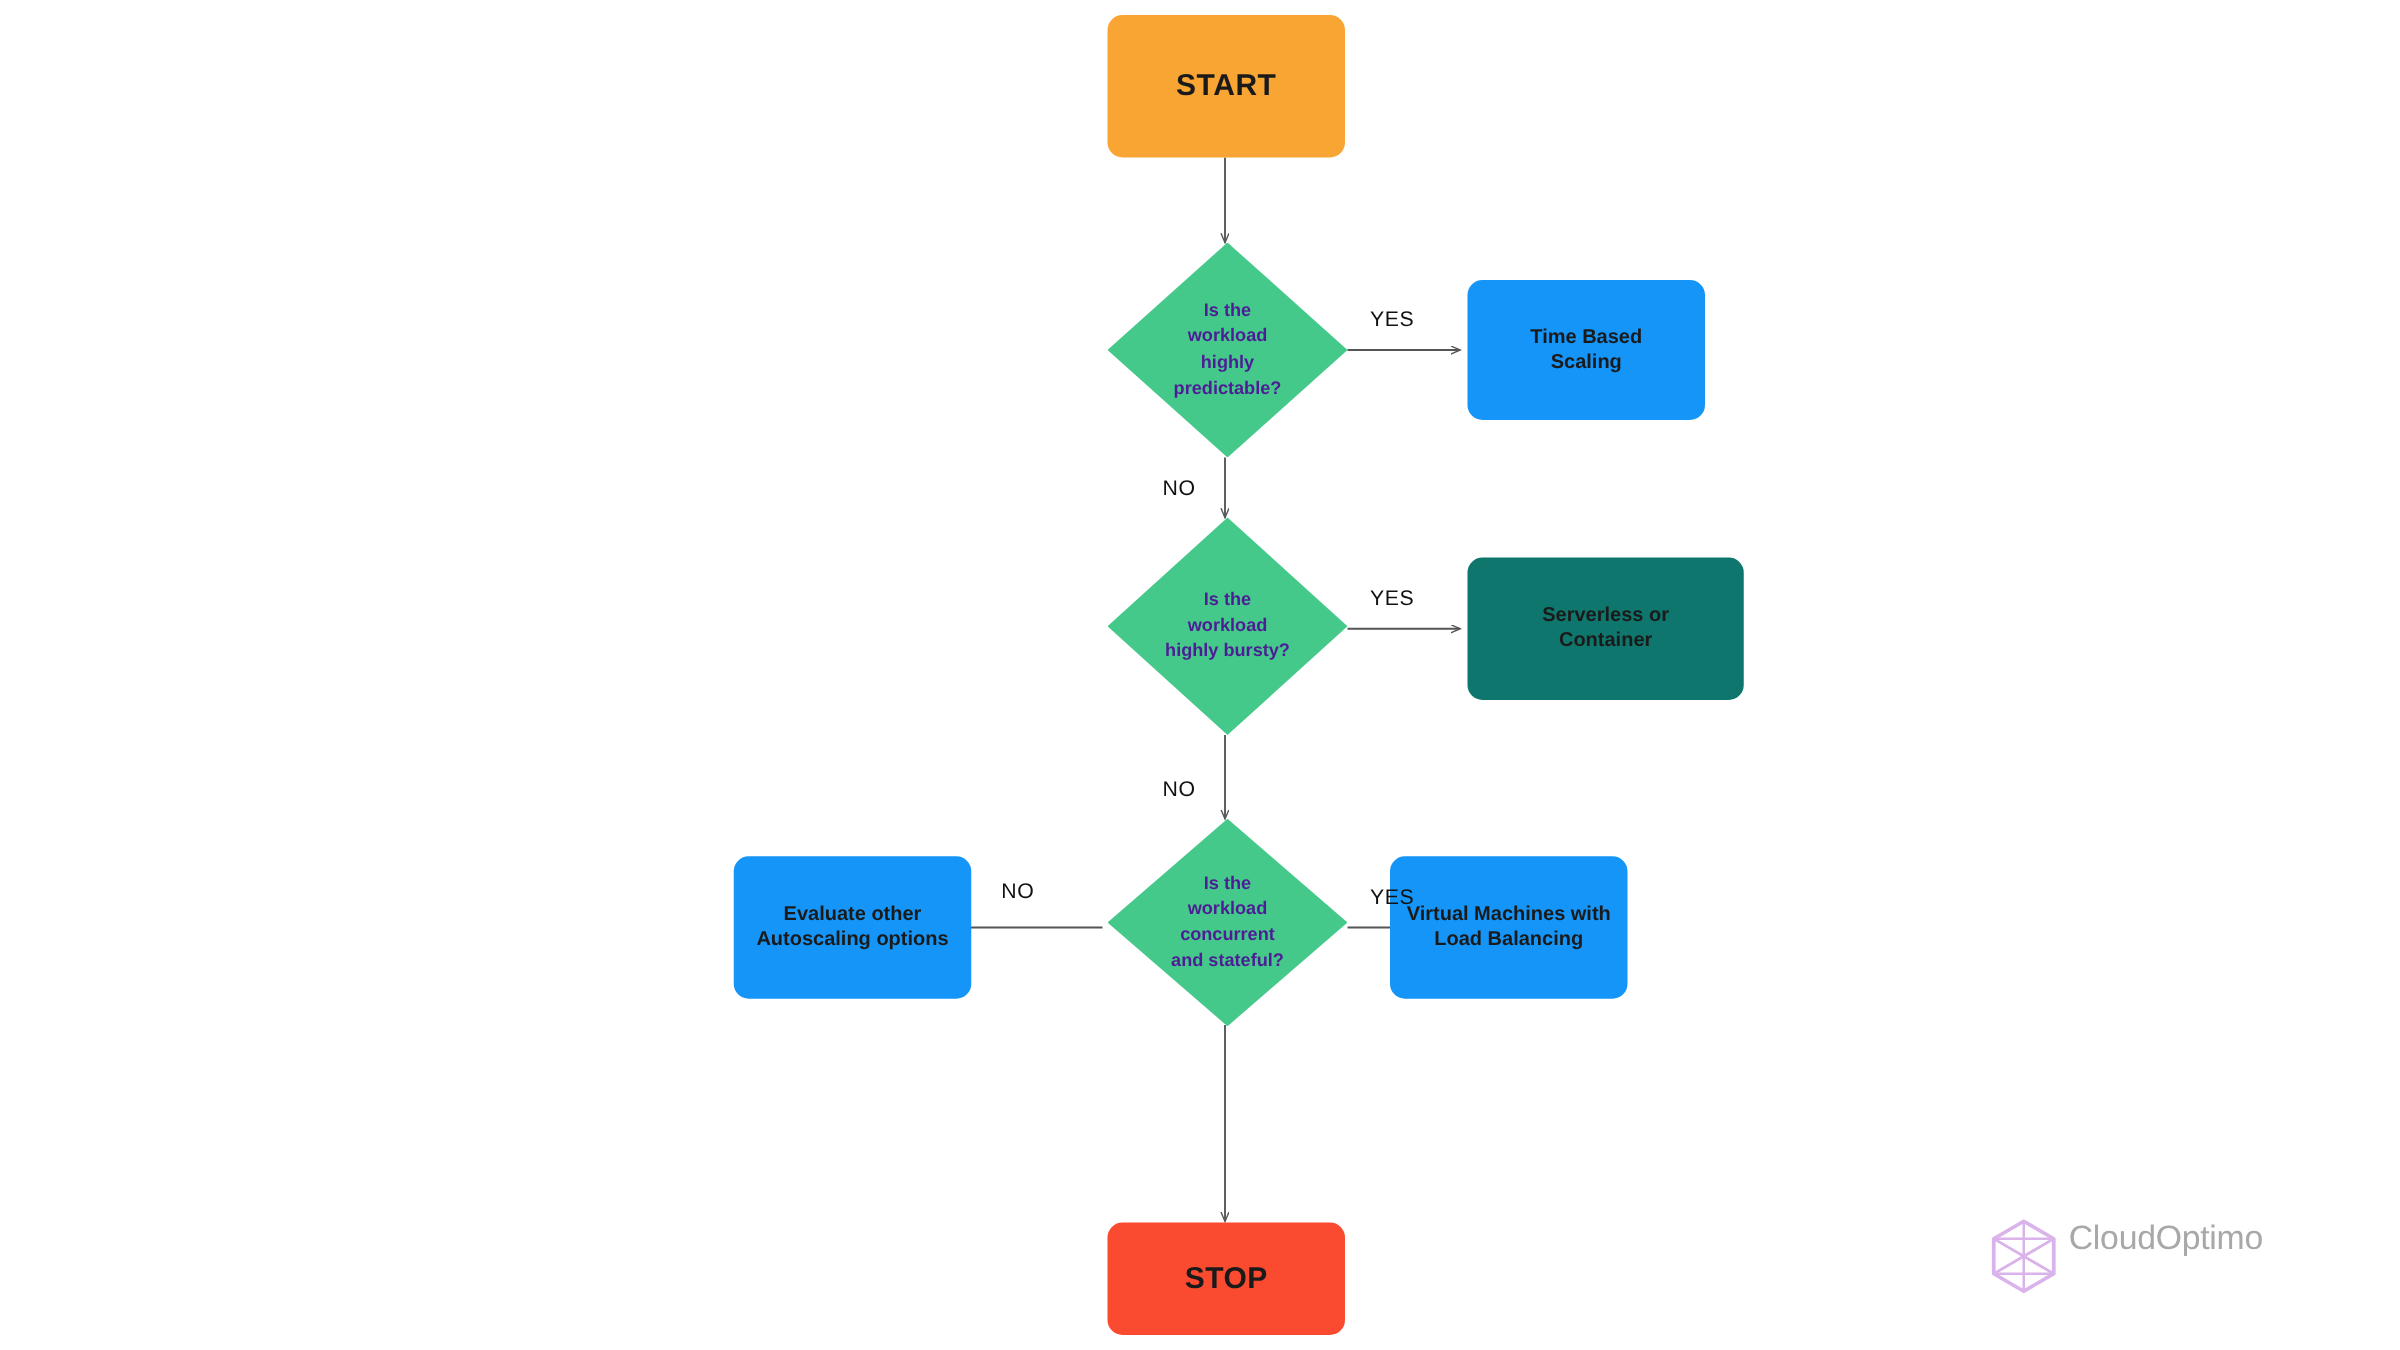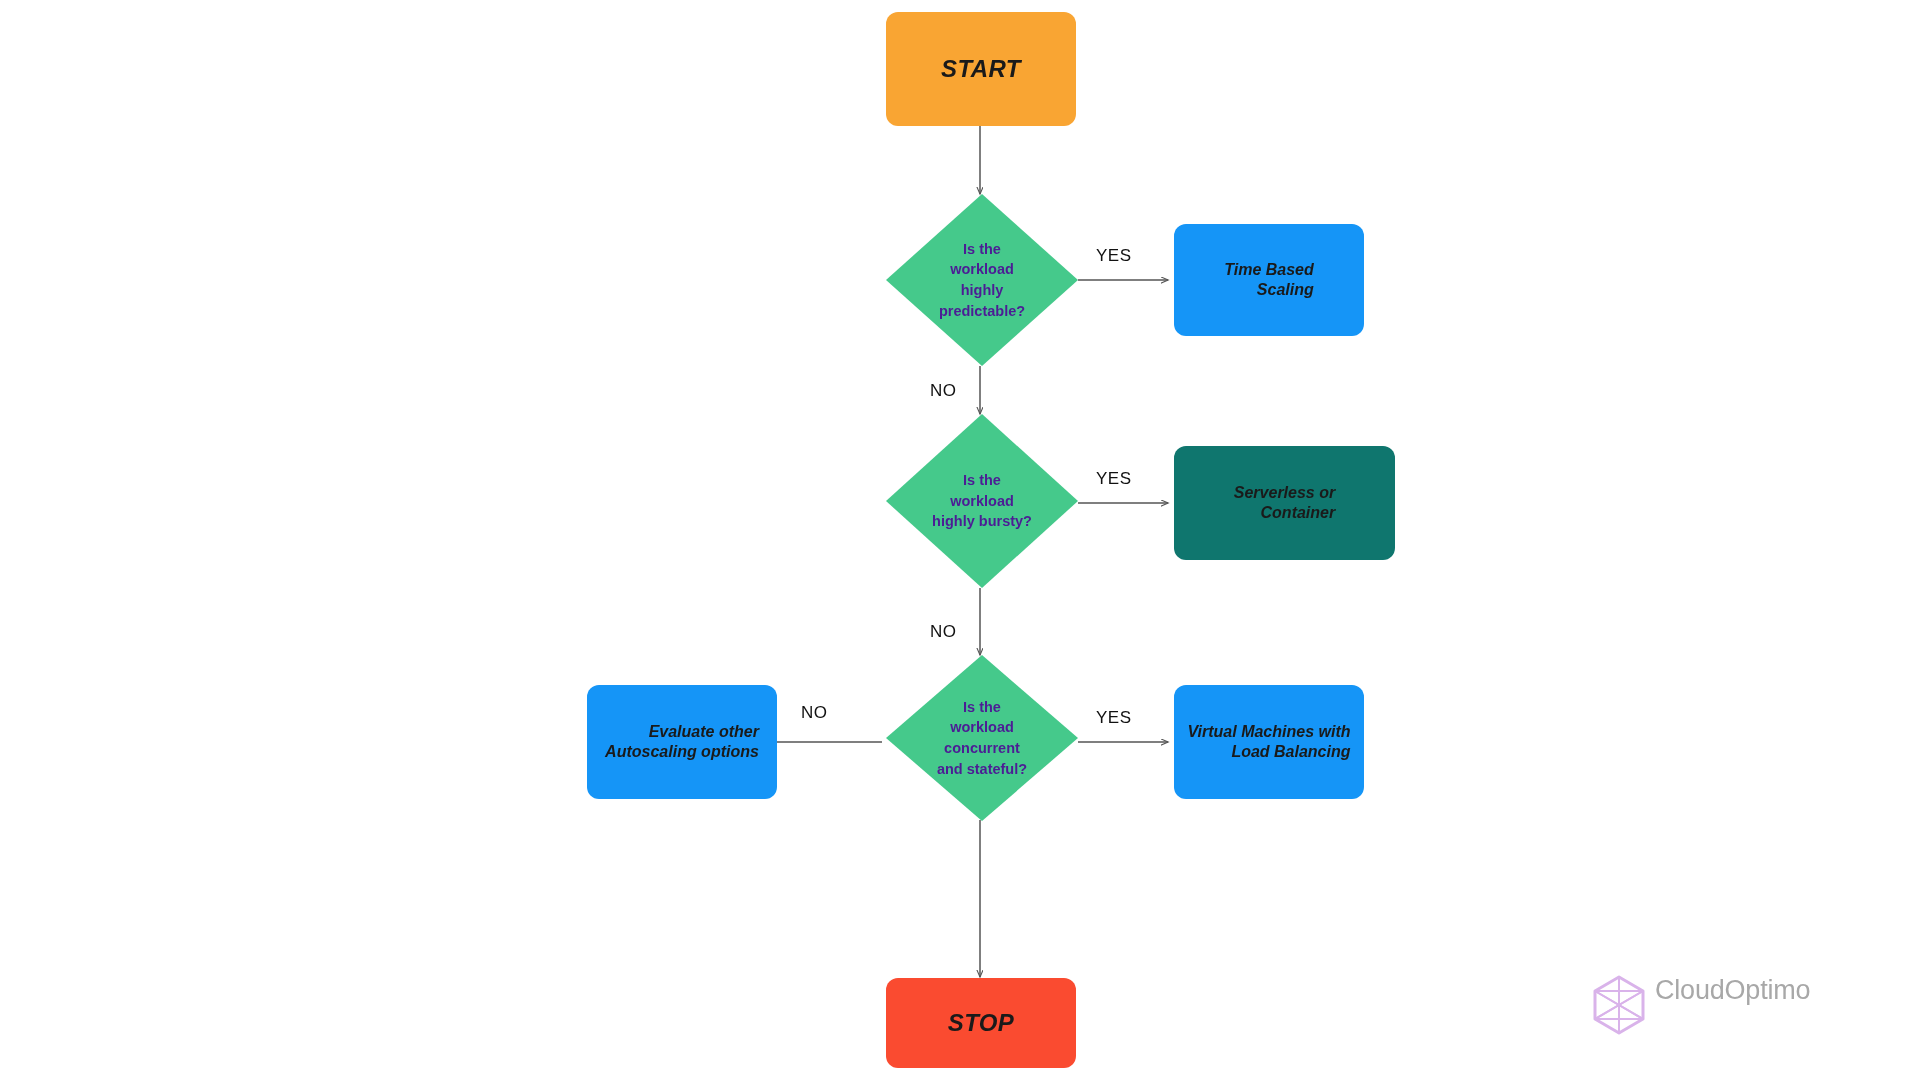--- a/index.html
+++ b/index.html
@@ -16,26 +16,25 @@
     height: 1080px;
     background: #ffffff;
   }
 
   
   .node {
     position: absolute;
     display: flex;
     align-items: center;
     justify-content: center;
-    text-align: right;
+    text-align: center;
     color: #1a1a1a;
     font-weight: bold;
     line-height: 1.28;
     z-index: 3;
-    font-style: italic;
   }
 
   .terminal {
     border-radius: 12px;
   }
   .terminal .node-label {
     font-size: 24px;
     letter-spacing: 0.4px;
   }
 
@@ -176,21 +175,21 @@
     <span class="node-label">Is the
 workload
 concurrent
 and stateful?</span>
   </div>
 
   <div class="edge-label" style="left:1096px; top:708px;">YES</div>
 
   <div class="edge-label" style="left:801px; top:703px;">NO</div>
 
-  <div class="node process" style="left:1174px; top:685px; width:190px; height:114px; background:#1595F7;">
+  <div class="node process" style="left:1112px; top:685px; width:190px; height:114px; background:#1595F7;">
     <span class="node-label" style="white-space:pre-line;">Virtual Machines with
 Load Balancing</span>
   </div>
 
   <div class="node process" style="left:587px; top:685px; width:190px; height:114px; background:#1595F7;">
     <span class="node-label" style="white-space:pre-line;">Evaluate other
 Autoscaling options</span>
   </div>
 
   <div class="node terminal" style="left:886px; top:978px; width:190px; height:90px; background:#FA4B30;">

